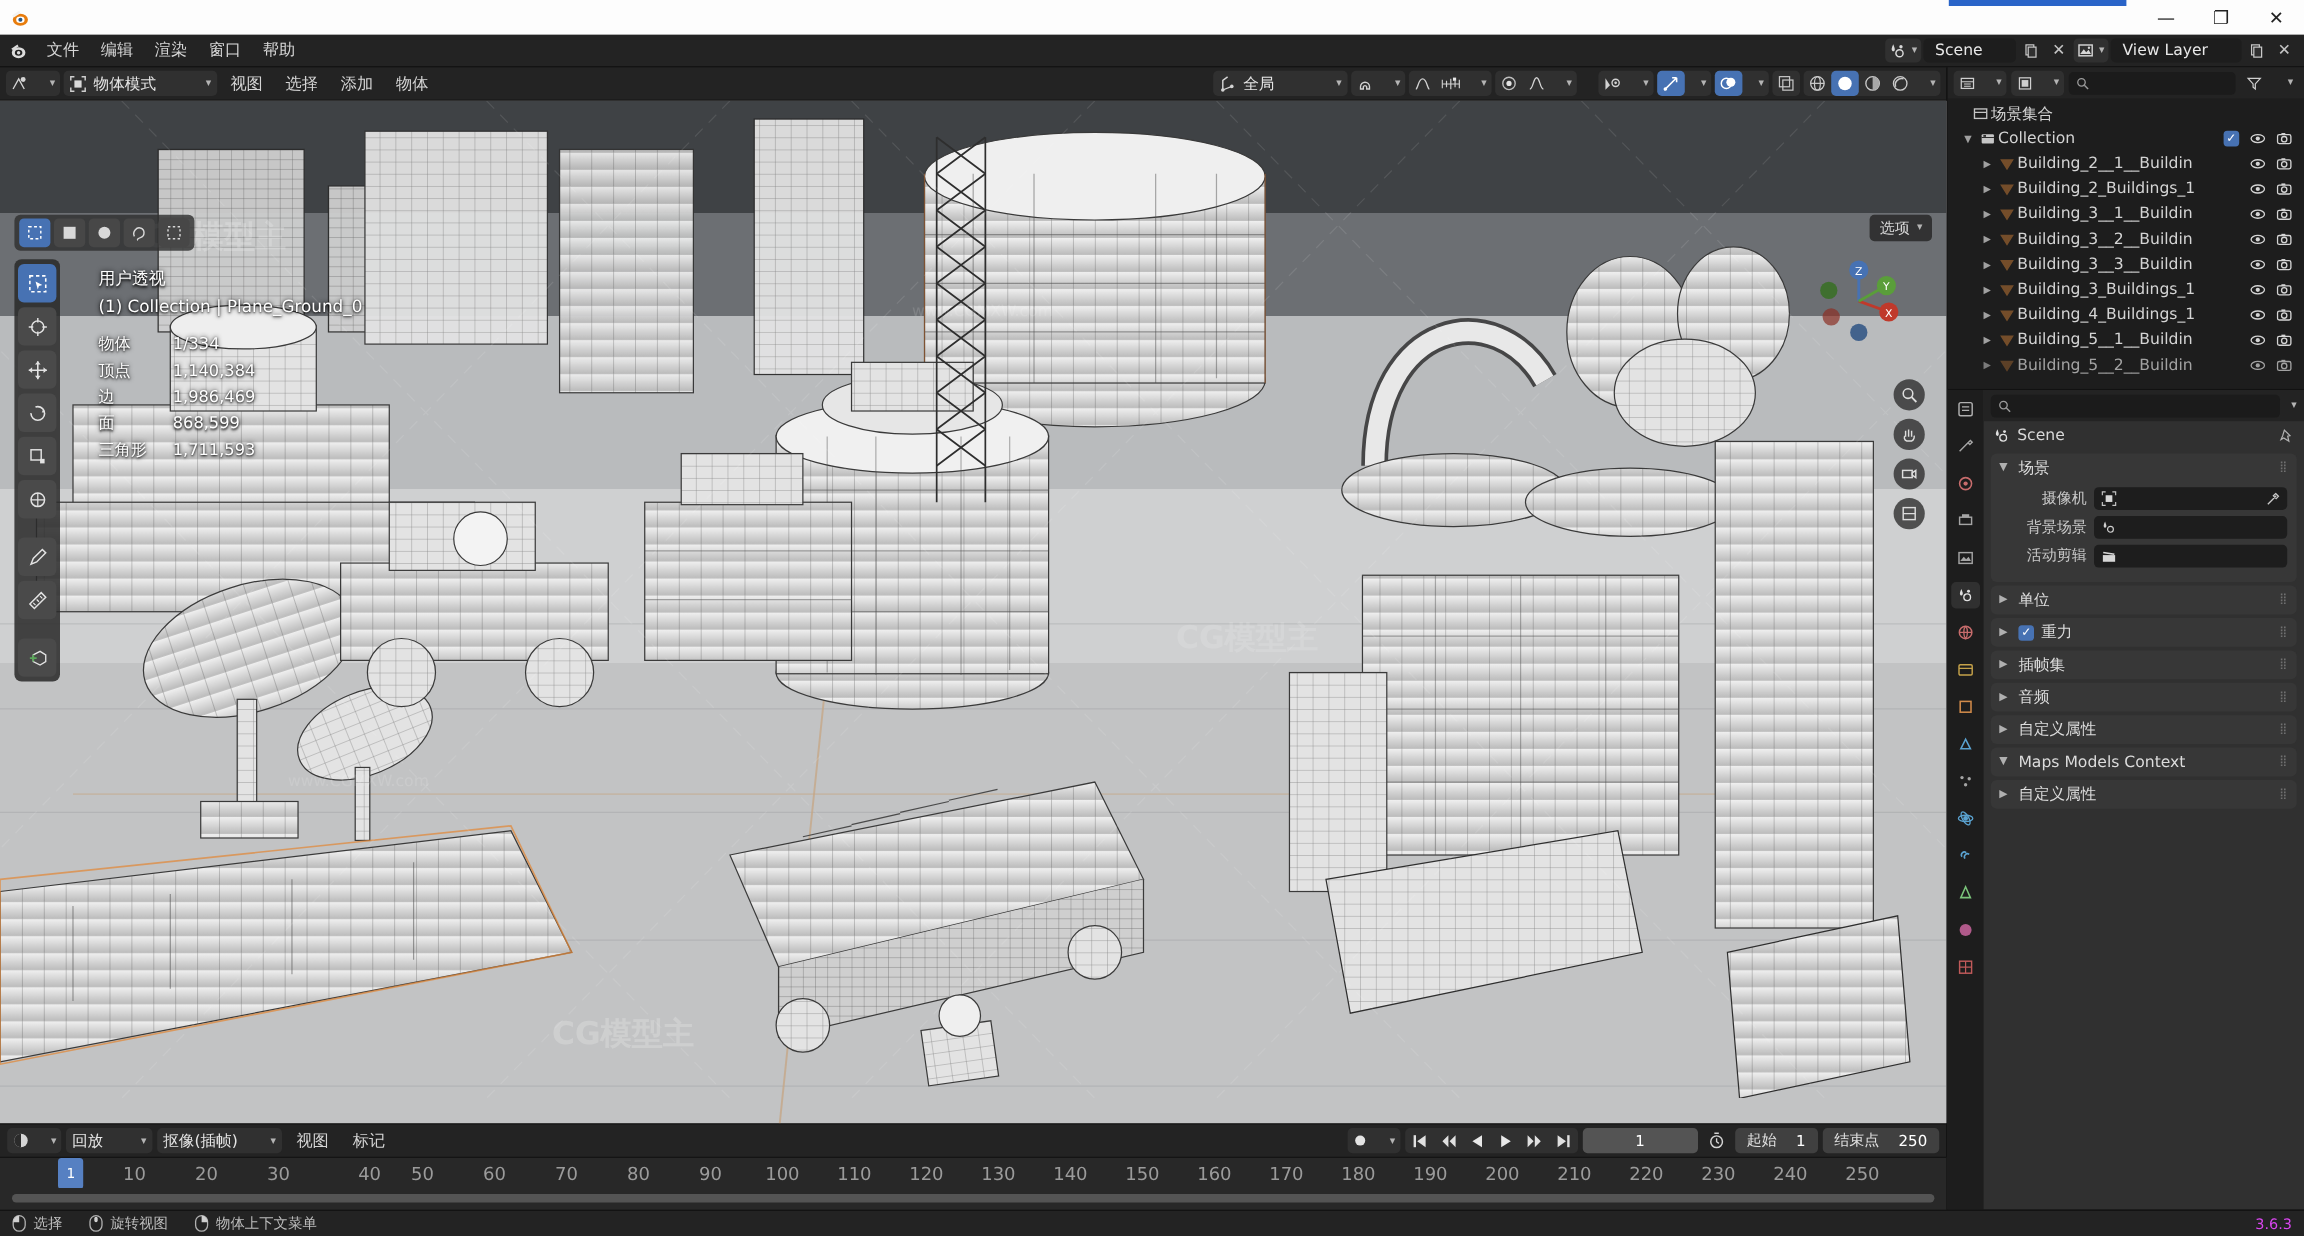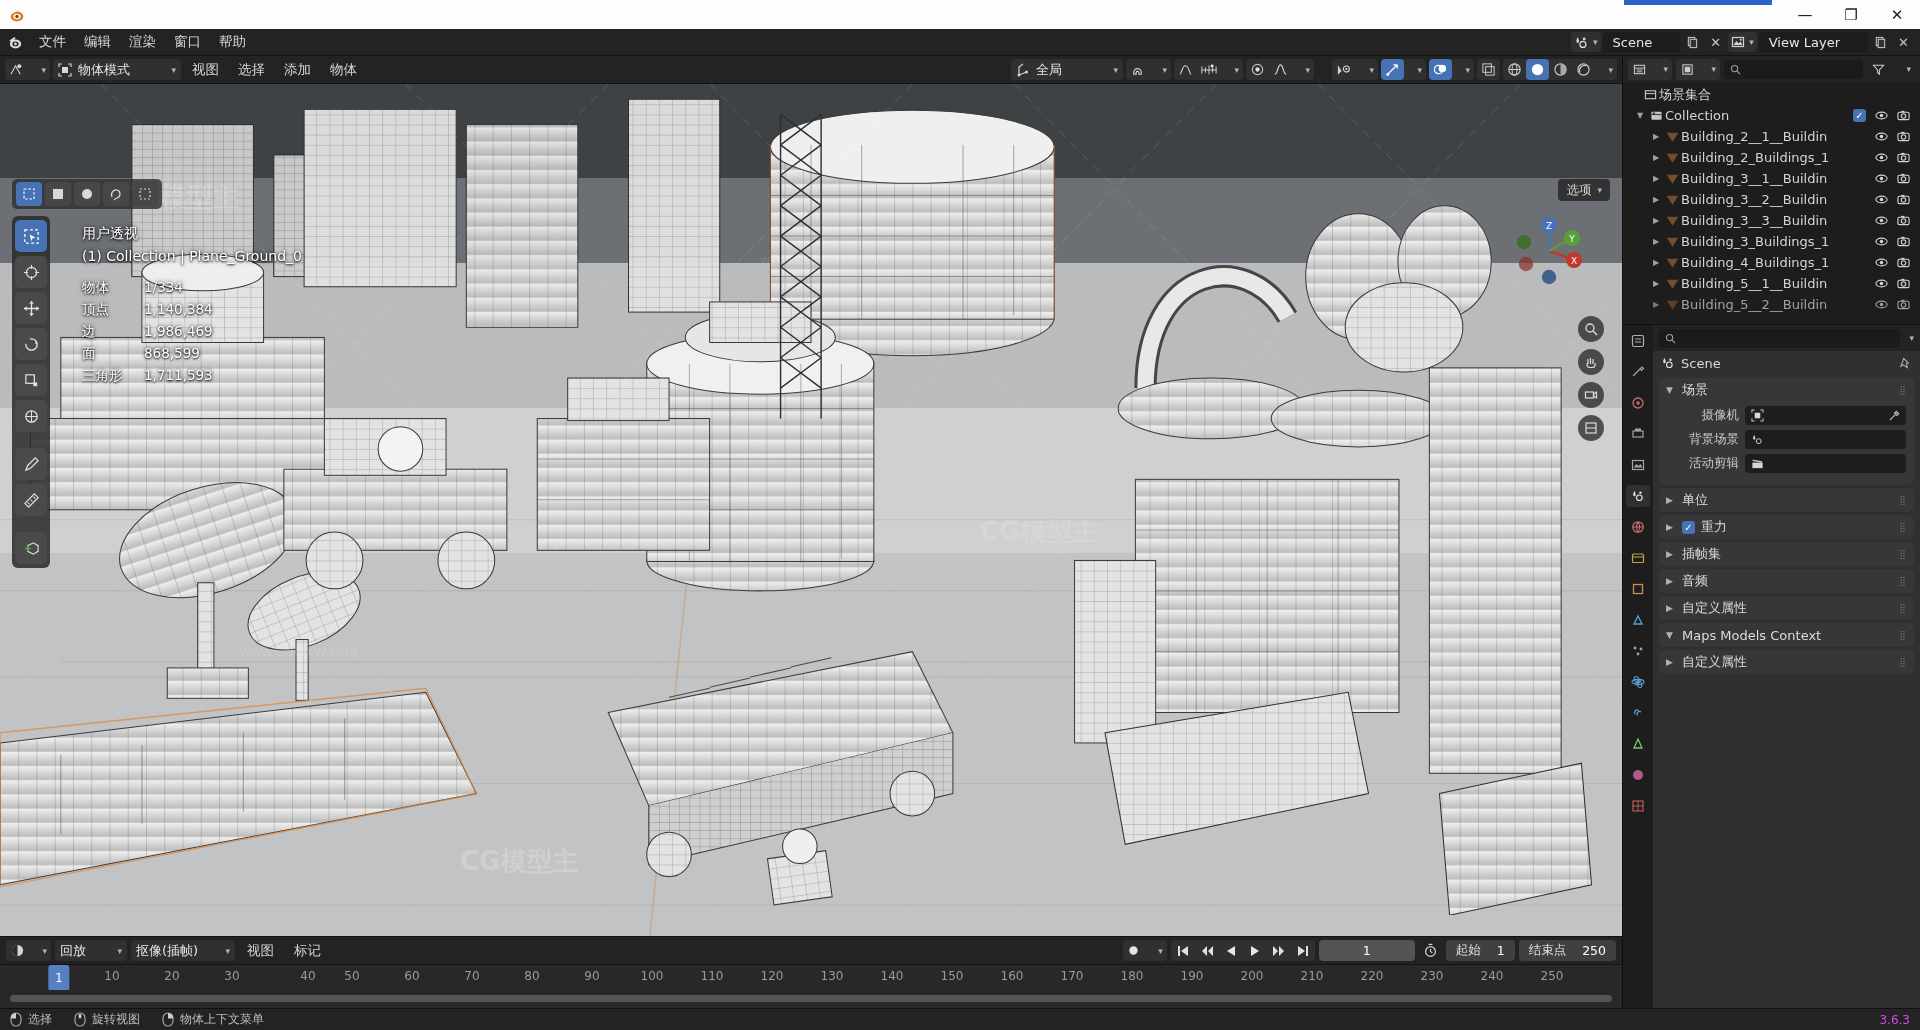--- a/index.html
+++ b/index.html
@@ -135,21 +135,21 @@
     background:#545454; border-radius:4px; height:21px; min-width:96px; display:flex;
     align-items:center; justify-content:center; font-size:12.5px; color:#fff;
   }
   .numfield {
     background:#404040; border-radius:4px; height:21px; display:flex; align-items:center;
     padding:0 10px; gap:16px; font-size:12.5px; color:#e0e0e0;
   }
   .numfield .nv { color:#fff; }
   .tlruler { height:26px; background:#282828; position:relative; flex:0 0 auto; overflow:hidden;
              border-top:1px solid #141414;}
-  .tick { position:absolute; top:4px; font-size:12px; color:#9b9b9b; transform:translateX(-50%); }
+  .tick { position:absolute; top:4px; font-size:15px; color:#9b9b9b; transform:translateX(-50%); }
   .playhead { position:absolute; top:0; height:26px; background:#5680c2; border-radius:3px;
               color:#fff; font-size:11.5px; display:flex; align-items:center; justify-content:center;
               padding:0 7px; transform:translateX(-50%); }
   .tlbody { height:18px; background:#282828; position:relative; flex:0 0 auto;}
   .tlbody .scroll { position:absolute; left:10px; right:10px; top:5px; height:7px;
                     background:#545454; border-radius:4px; }
 
   
   .outliner { height:268px; flex:0 0 auto; background:#1d1d1d; display:flex; flex-direction:column;
               position:relative; overflow:hidden;}

